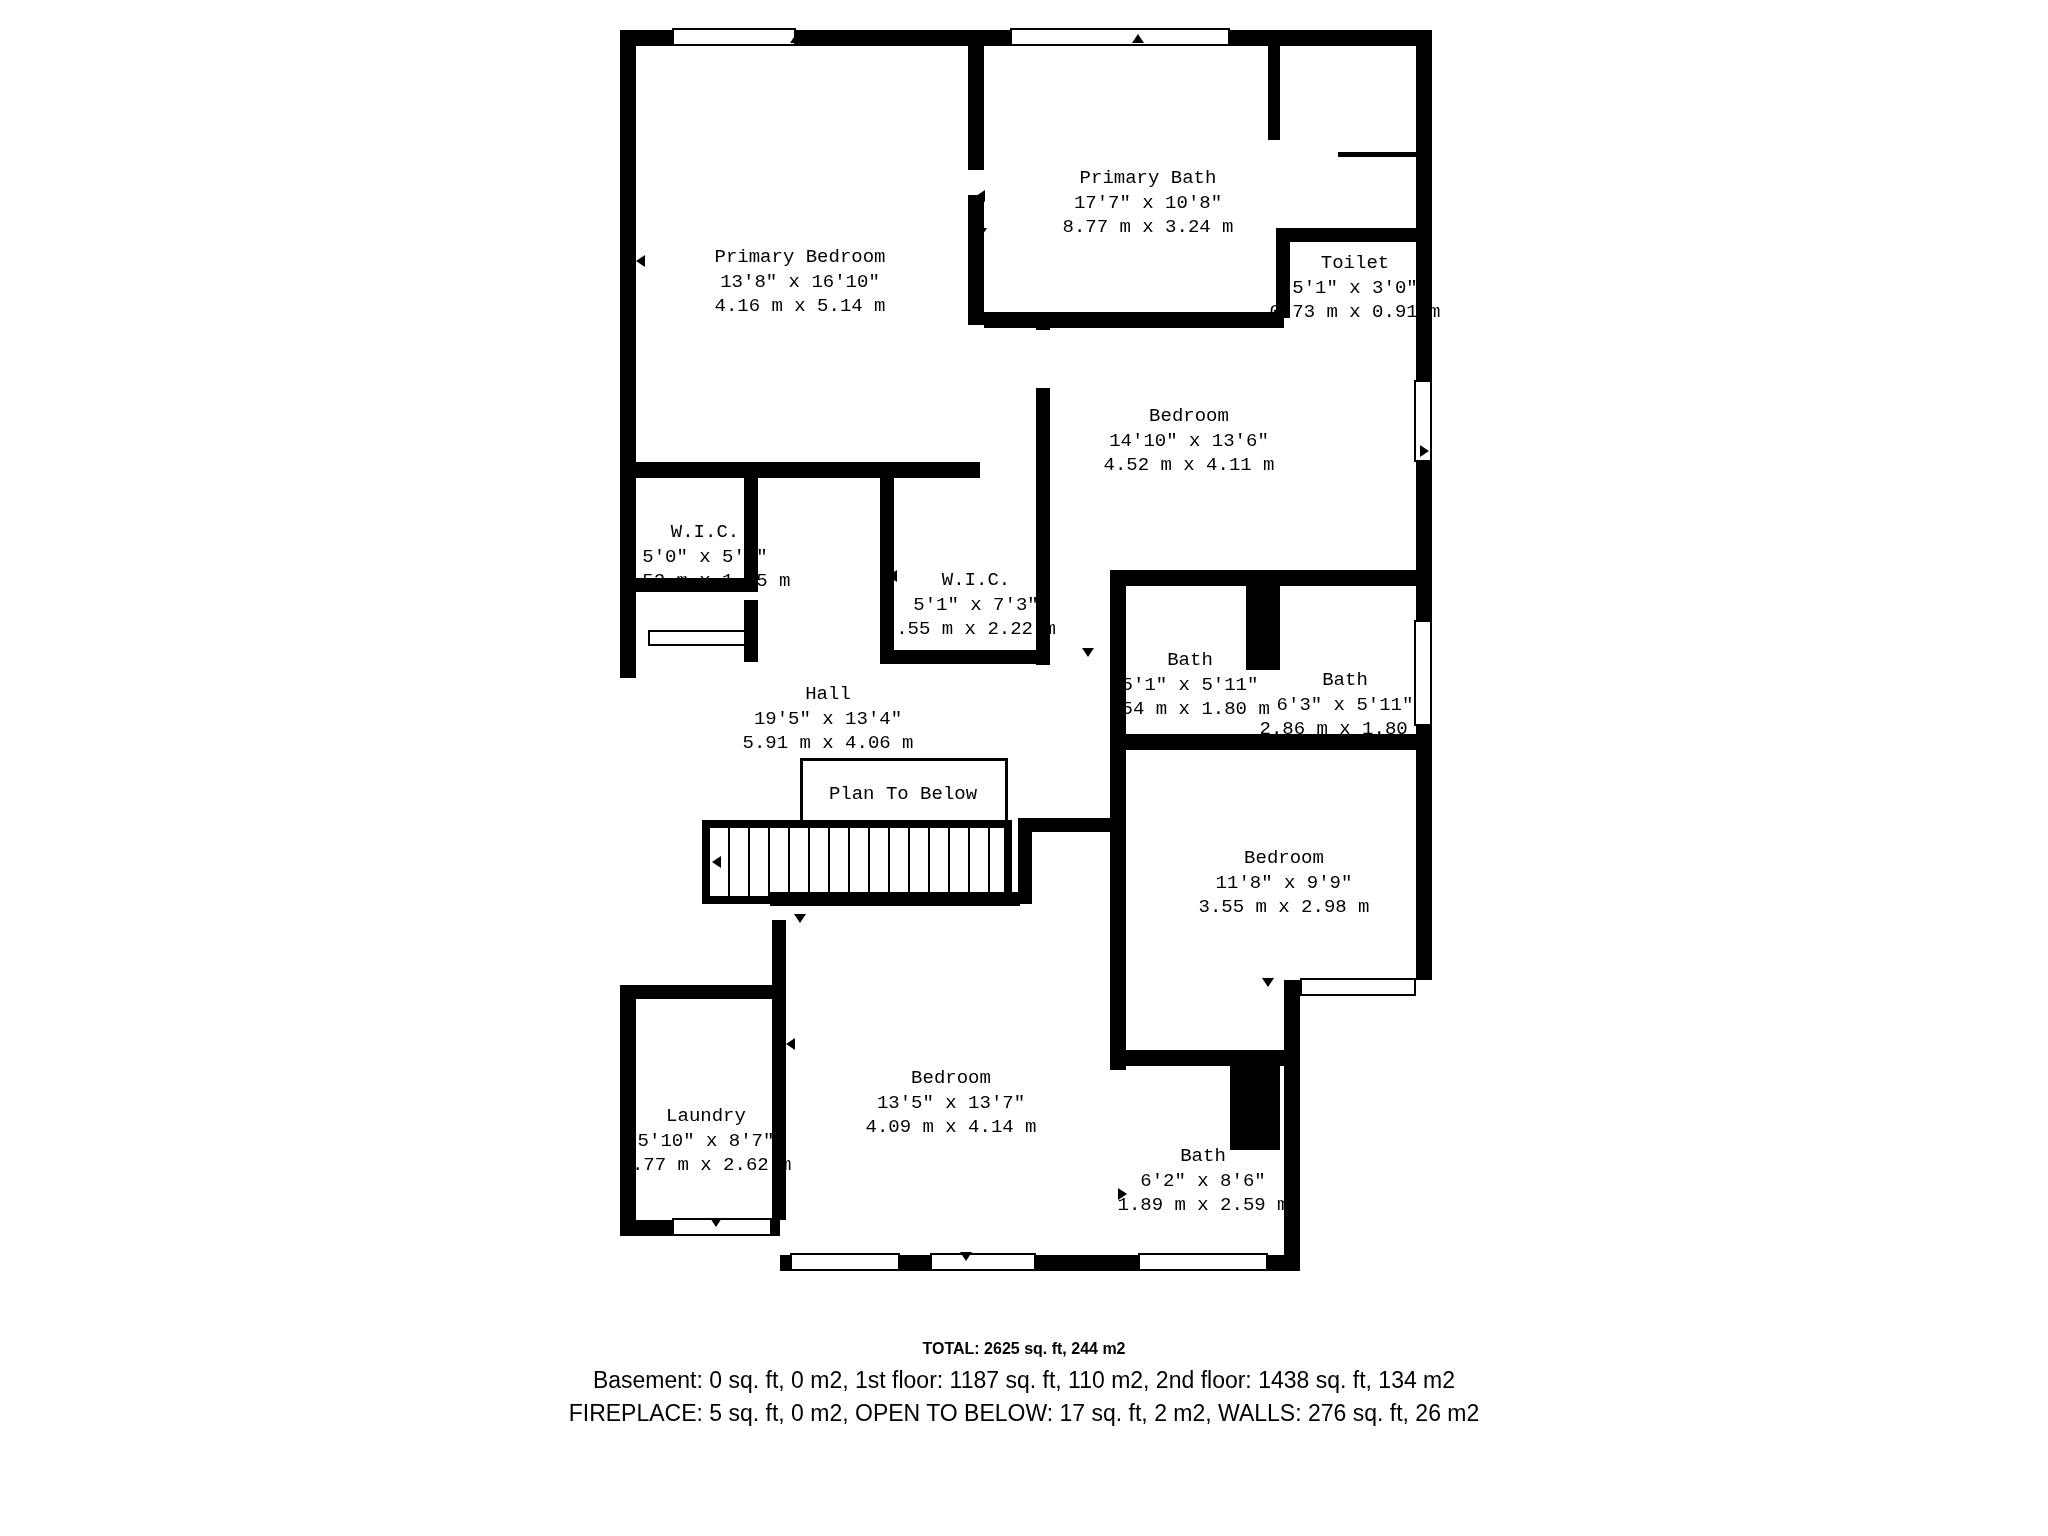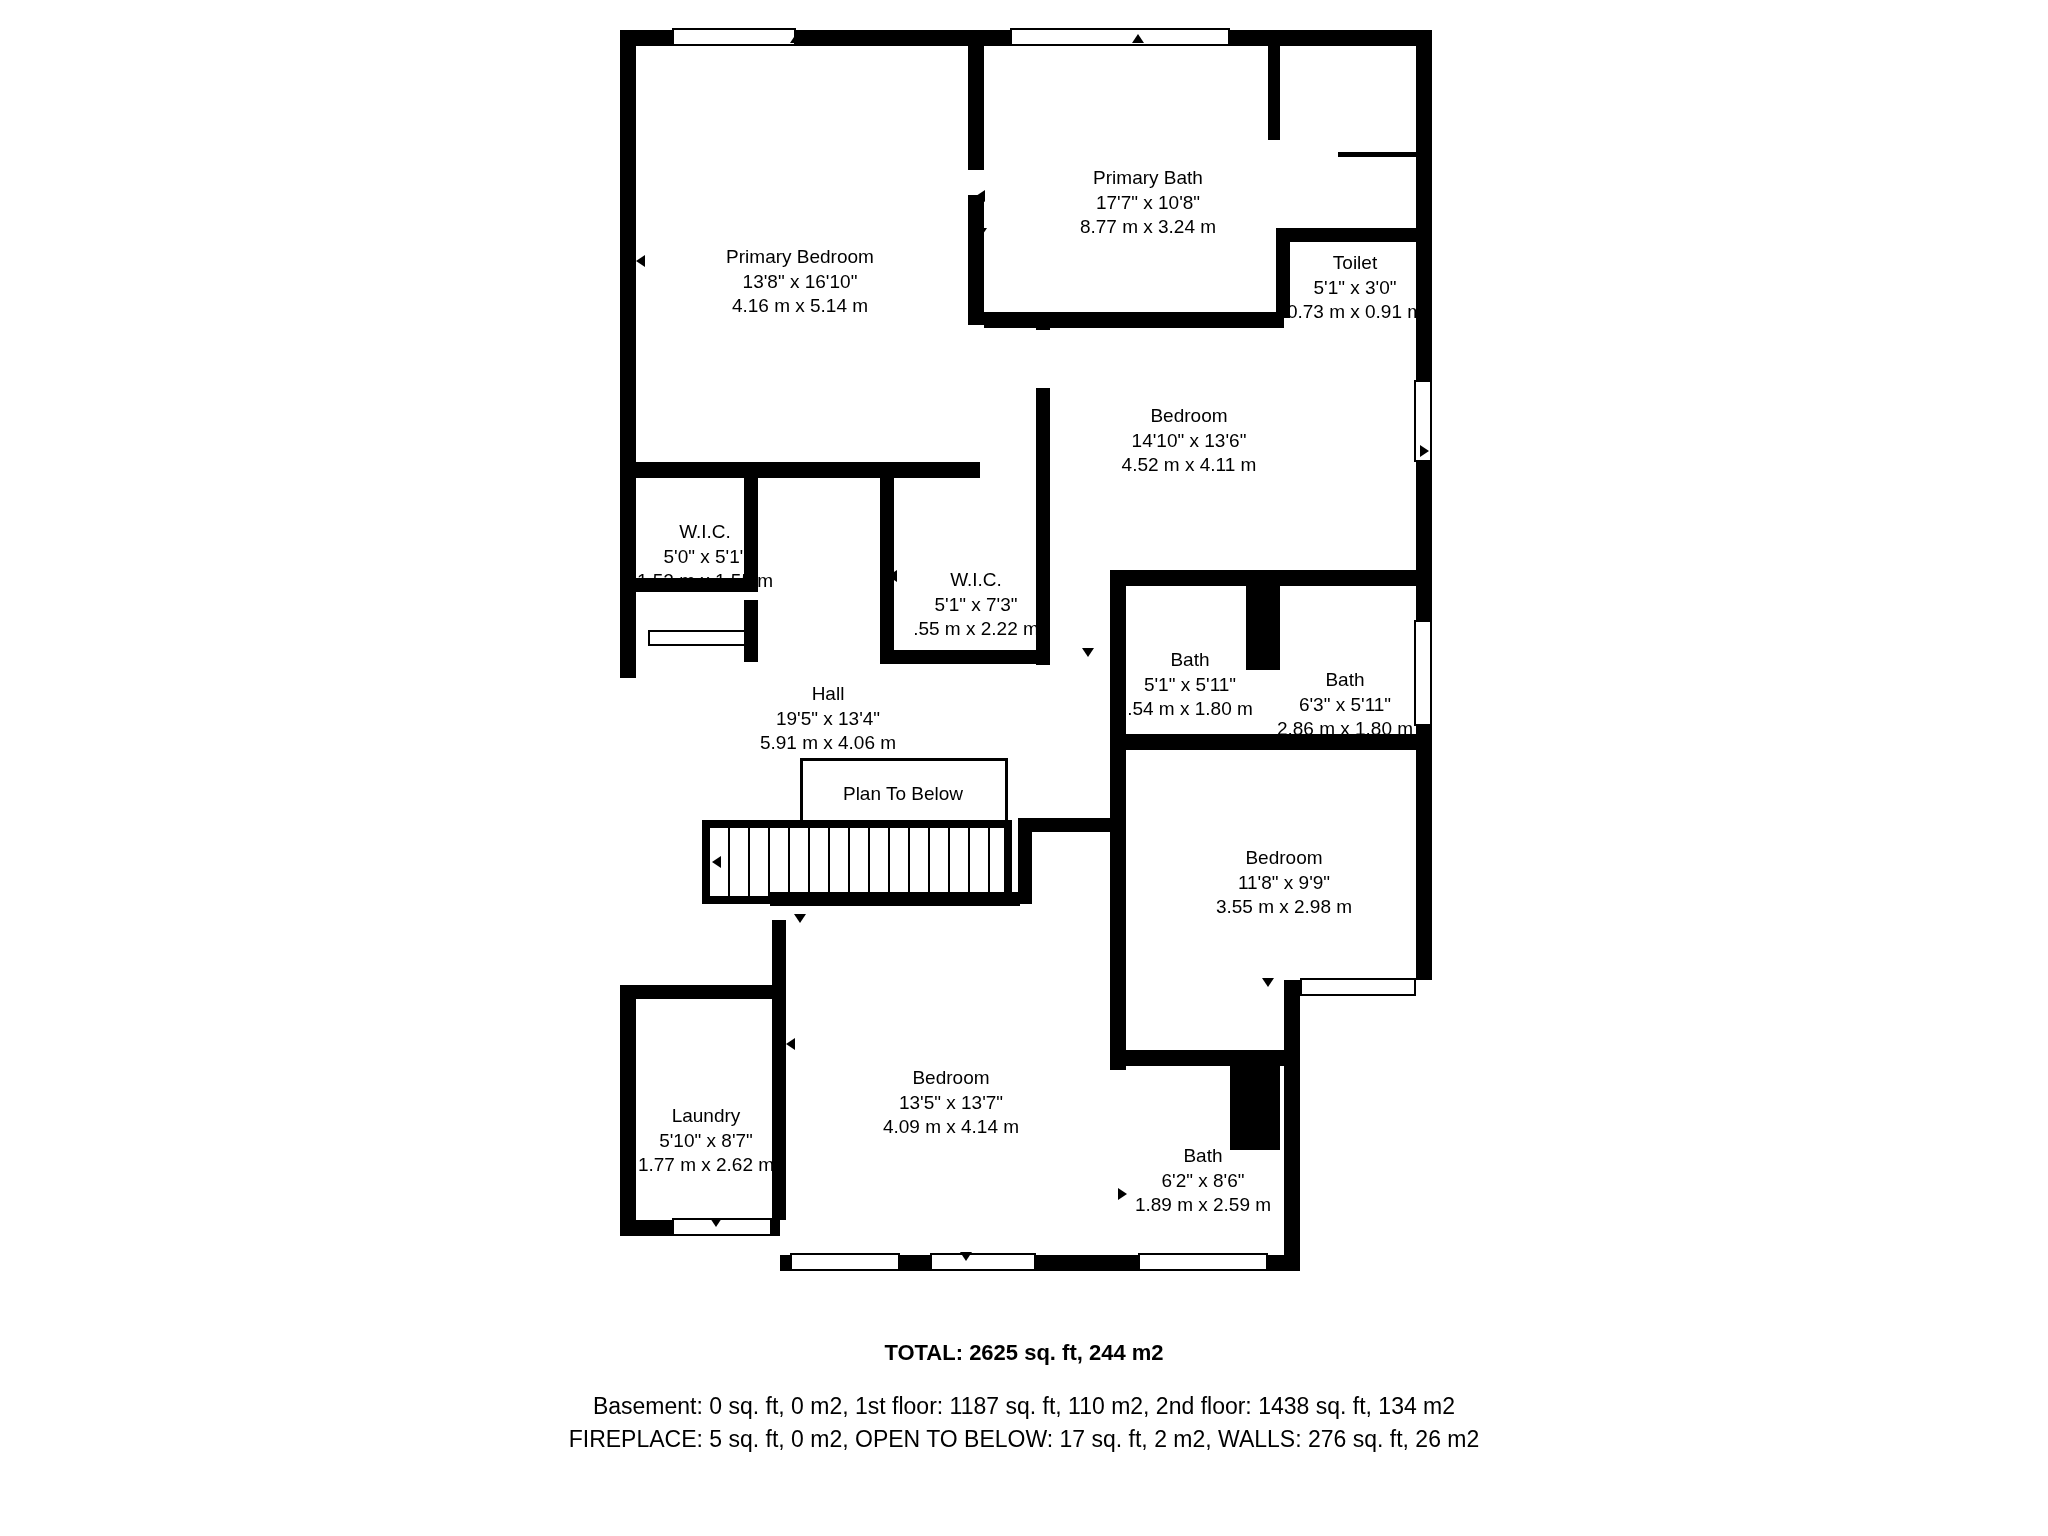--- a/index.html
+++ b/index.html
@@ -18,20 +18,21 @@
     position: relative;
     width: 2048px;
     height: 1536px;
   }
   #plan {
     position: absolute;
     left: 0;
     top: 0;
     width: 2048px;
     height: 1300px;
+    font-family: Liberation Mono, monospace;
   }
   
   .wall {
     position: absolute;
     background: #000000;
   }
   
   .fill {
     position: absolute;
     background: #ffffff;
@@ -119,23 +120,23 @@
   }
   
   #footer {
     position: absolute;
     left: 0;
     top: 1340px;
     width: 2048px;
     text-align: center;
   }
   #footer .total {
-    font-size: 22px;
+    font-size: 16px;
     font-weight: bold;
-    margin-bottom: 24px;
+    margin-bottom: 6px;
   }
   #footer .fline {
     font-size: 23px;
     line-height: 1.42;
   }
   #footer .credit {
     margin-top: 16px;
     font-size: 14px;
     color: #333333;
   }

